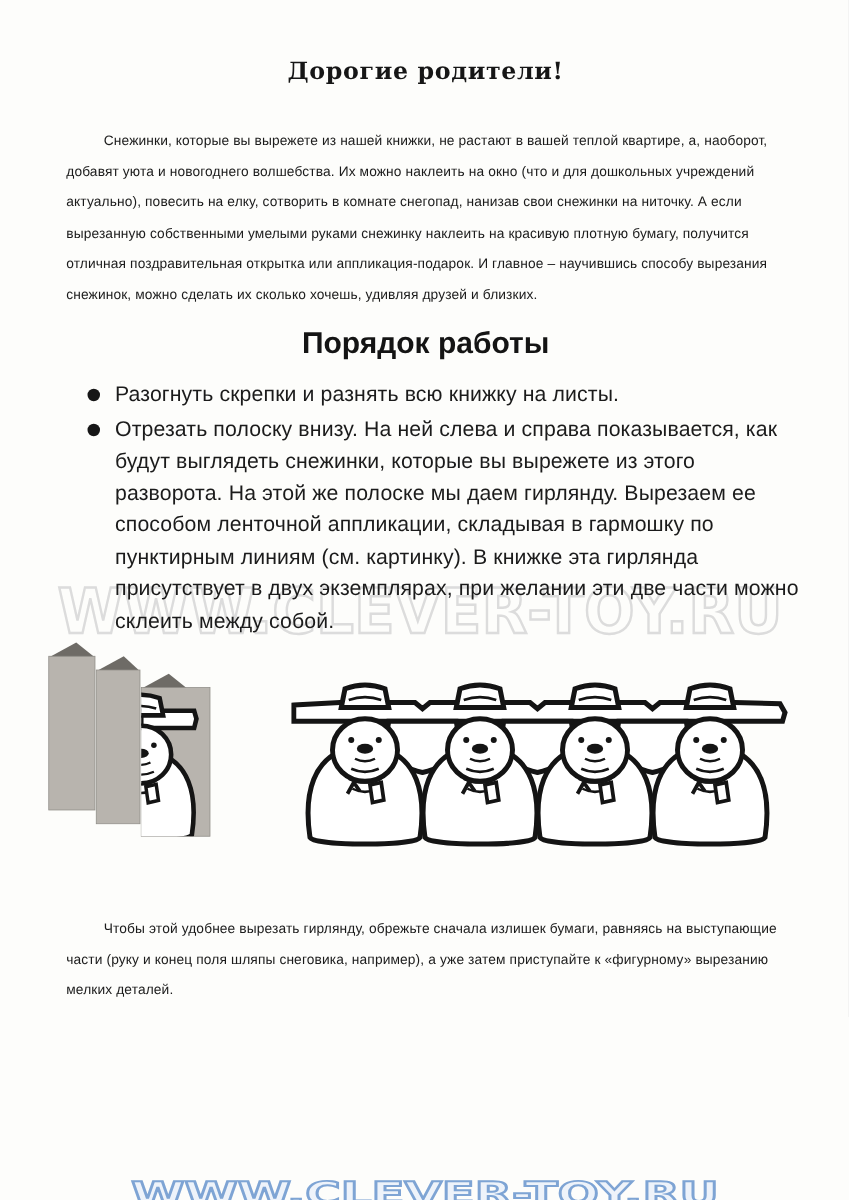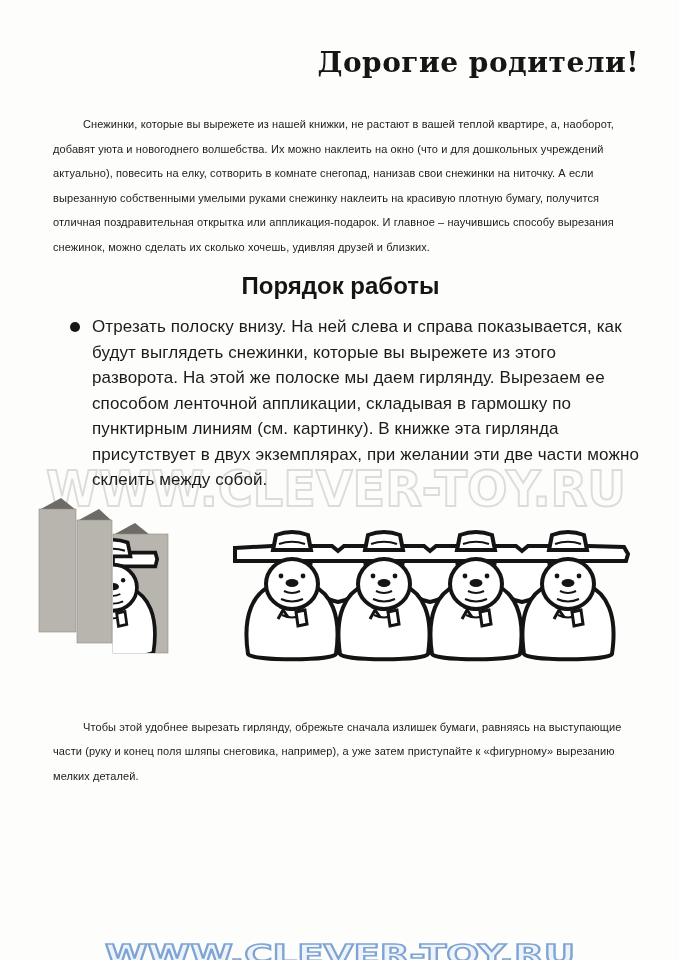--- a/index.html
+++ b/index.html
@@ -5,22 +5,22 @@
   html,body{margin:0;padding:0;background:#e8e8e8;}
   .page{
     position:relative;width:679px;height:960px;margin:0 auto;
     background:#fdfdfb;overflow:hidden;
     font-family:"Liberation Sans",sans-serif;color:#1b1b1b;
   }
   .watermark-center{position:absolute;left:36px;top:450px;z-index:0;opacity:.9;}
   .watermark-bottom{position:absolute;left:88px;top:941px;z-index:0;}
   .content{position:absolute;inset:0;z-index:1;padding:0 40px 0 42px;box-sizing:border-box;}
   .title{
-    margin:46px 0 0;text-align:right;
-    font-family:"DejaVu Serif",serif;font-weight:bold;font-size:28px;
+    margin:46px 0 0;text-align:center;
+    font-family:"DejaVu Serif",serif;font-weight:bold;font-size:19px;
     letter-spacing:.5px;color:#161616;
   }
   .para{
     margin:11px;font-size:11px;line-height:24.5px;text-indent:30px;
     letter-spacing:.1px;
   }
   .para.first{margin-top:33px;}
   .section-heading{
     margin:13px 0 14px;text-align:center;
     font-size:24px;font-weight:bold;color:#141414;
@@ -54,20 +54,24 @@
 
   <div class="content">
 
     <h1 class="title">Дорогие родители!</h1>
 
     <p class="para first">Снежинки, которые вы вырежете из нашей книжки, не растают в вашей теплой квартире, а, наоборот, добавят уюта и новогоднего волшебства. Их можно наклеить на окно (что и для дошкольных учреждений актуально), повесить на елку, сотворить в комнате снегопад, нанизав свои снежинки на ниточку. А если вырезанную собственными умелыми руками снежинку наклеить на красивую плотную бумагу, получится отличная поздравительная открытка или аппликация-подарок. И главное – научившись способу вырезания снежинок, можно сделать их сколько хочешь, удивляя друзей и близких.</p>
 
     <h2 class="section-heading">Порядок работы</h2>
 
     <ul class="bullets">
+      <li>
+        <span class="dot"></span>
+        <span>Разогнуть скрепки и разнять всю книжку на листы.</span>
+      </li>
       <li>
         <span class="dot"></span>
         <span>Отрезать полоску внизу. На ней слева и справа показывается, как будут выглядеть снежинки, которые вы вырежете из этого разворота. На этой же полоске мы даем гирлянду. Вырезаем ее способом ленточной аппликации, складывая в гармошку по пунктирным линиям (см. картинку). В книжке эта гирлянда присутствует в двух экземплярах, при желании эти две части можно склеить между собой.</span>
       </li>
     </ul>
 
     <div class="illustration">
 
       <svg class="folded-paper" width="170" height="215" viewBox="0 0 170 215" aria-hidden="true">
         <defs>

